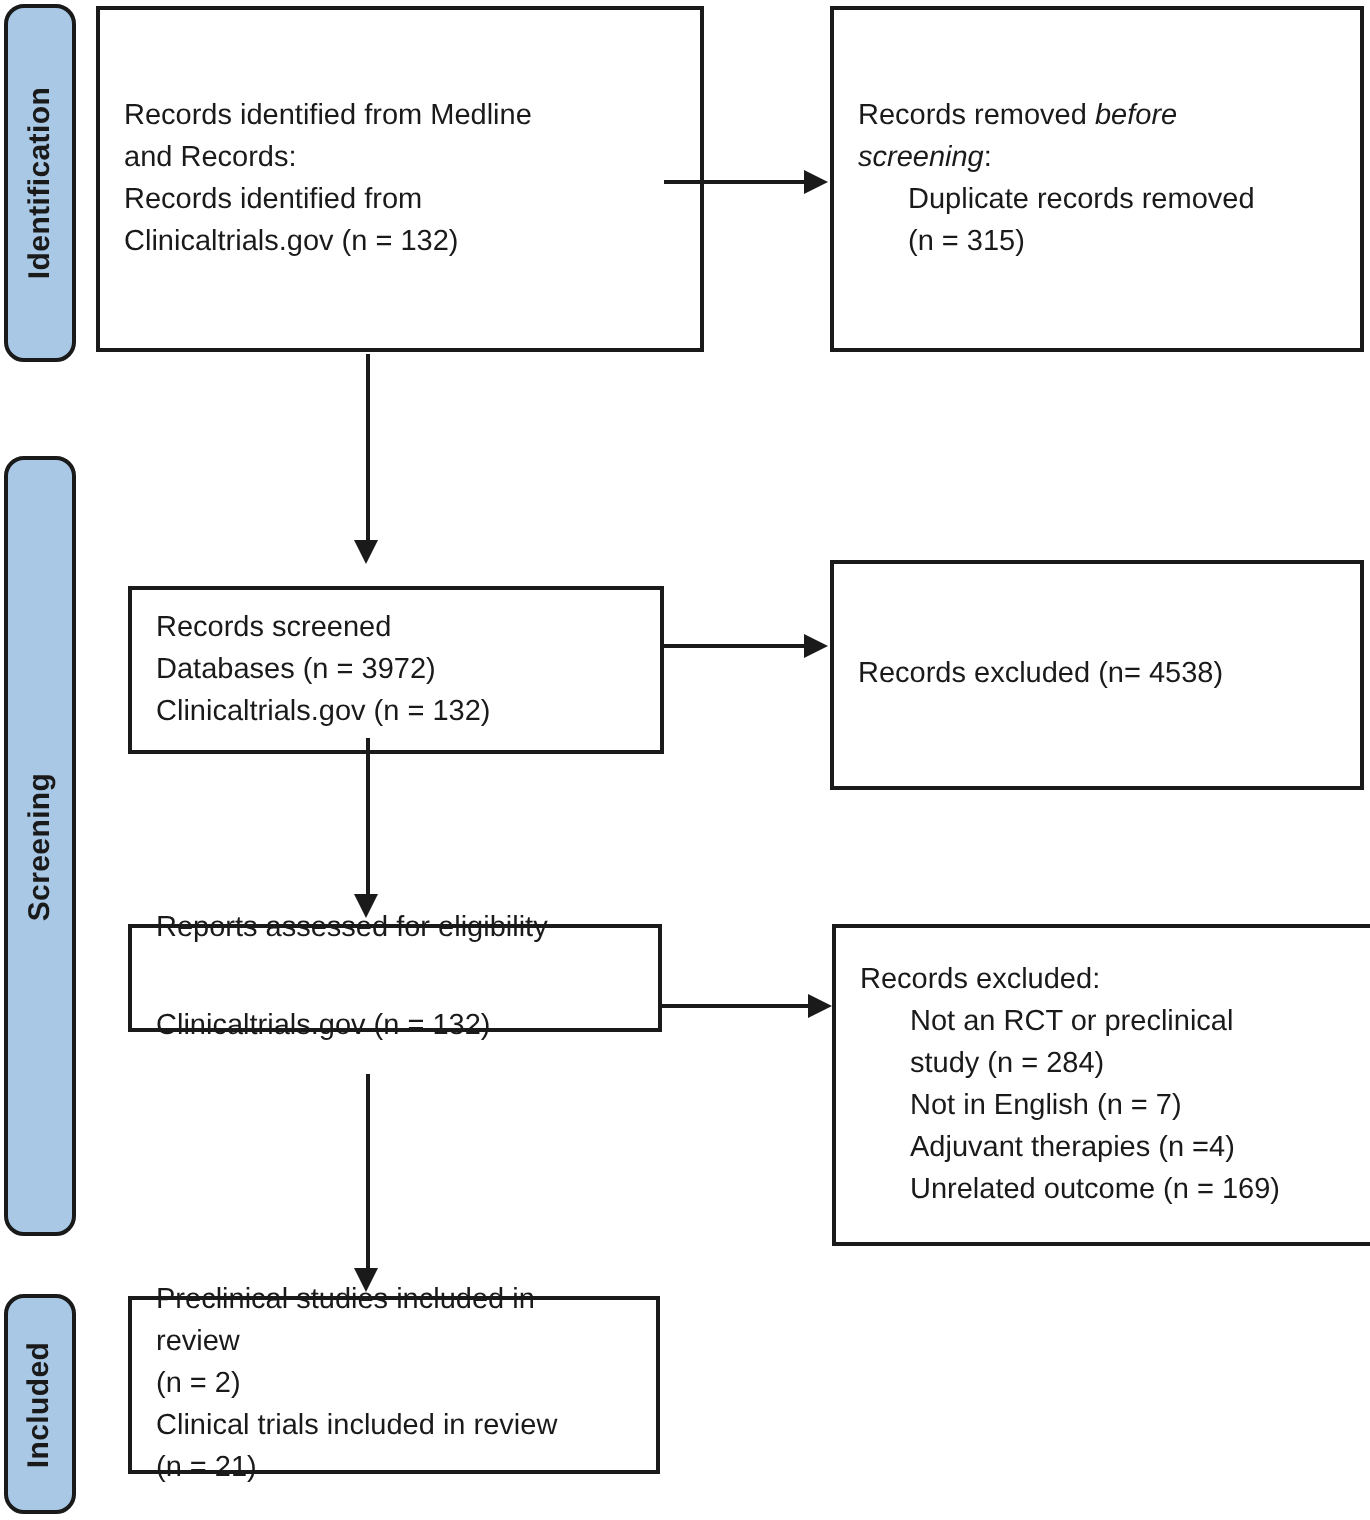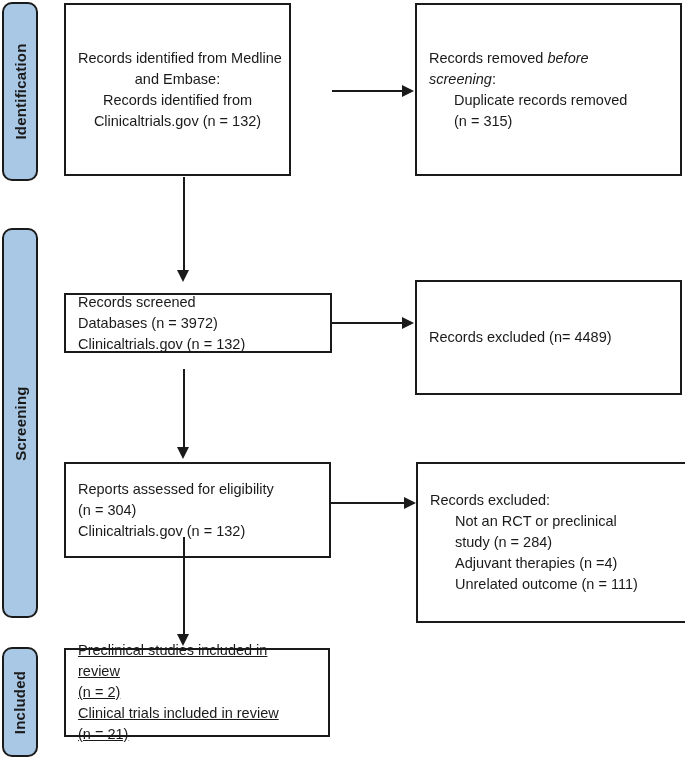--- a/index.html
+++ b/index.html
@@ -51,27 +51,27 @@
     flex-direction: column;
     justify-content: center;
     padding: 2px 12px;
     font-size: 14.5px;
     line-height: 21px;
   }
   .line { white-space: nowrap; }
   .line.indent { padding-left: 25px; }
   .line em { }
 
-  #box-identified            { left: 64px;  top: 3px;   width: 227px; height: 173px; text-align: center; }
+  #box-identified            { left: 48px;  top: 3px;   width: 304px; height: 173px; }
   #box-removed               { left: 415px; top: 3px;   width: 267px; height: 173px; }
-  #box-screened              { left: 64px;  top: 293px; width: 268px; height: 60px;  }
+  #box-screened              { left: 64px;  top: 293px; width: 268px; height: 84px;  }
   #box-excluded-screening    { left: 415px; top: 280px; width: 267px; height: 115px; }
-  #box-assessed              { left: 64px;  top: 462px; width: 267px; height: 96px;  }
+  #box-assessed              { left: 64px;  top: 462px; width: 267px; height: 54px; gap: 28px;  }
   #box-excluded-eligibility  { left: 416px; top: 462px; width: 284px; height: 161px; }
-  #box-included              { left: 64px;  top: 648px; width: 266px; height: 89px; text-decoration: underline; }
+  #box-included              { left: 64px;  top: 648px; width: 266px; height: 89px; }
 
   
   .shaft-v {
     position: absolute;
     width: 2px;
     background: var(--line-color, #1a1a1a);
   }
   .shaft-h {
     position: absolute;
     height: 2px;
@@ -114,54 +114,54 @@
   </div>
   <div class="stage" id="stage-screening">
     <span class="stage-label">Screening</span>
   </div>
   <div class="stage" id="stage-included">
     <span class="stage-label">Included</span>
   </div>
 
   <div class="box" id="box-identified">
     <div class="line">Records identified from Medline</div>
-    <div class="line">and Embase:</div>
+    <div class="line">and Records:</div>
     <div class="line">Records identified from</div>
     <div class="line">Clinicaltrials.gov (n = 132)</div>
   </div>
 
   <div class="box" id="box-removed">
     <div class="line"><span>Records removed </span><em>before</em></div>
     <div class="line"><em>screening</em><span>:</span></div>
     <div class="line indent">Duplicate records removed</div>
     <div class="line indent">(n = 315)</div>
   </div>
 
   <div class="box" id="box-screened">
     <div class="line">Records screened</div>
     <div class="line">Databases (n = 3972)</div>
     <div class="line">Clinicaltrials.gov (n = 132)</div>
   </div>
 
   <div class="box" id="box-excluded-screening">
-    <div class="line">Records excluded (n= 4489)</div>
+    <div class="line">Records excluded (n= 4538)</div>
   </div>
 
   <div class="box" id="box-assessed">
     <div class="line">Reports assessed for eligibility</div>
-    <div class="line">(n = 304)</div>
     <div class="line">Clinicaltrials.gov (n = 132)</div>
   </div>
 
   <div class="box" id="box-excluded-eligibility">
     <div class="line">Records excluded:</div>
     <div class="line indent">Not an RCT or preclinical</div>
     <div class="line indent">study (n = 284)</div>
+    <div class="line indent">Not in English (n = 7)</div>
     <div class="line indent">Adjuvant therapies (n =4)</div>
-    <div class="line indent">Unrelated outcome (n = 111)</div>
+    <div class="line indent">Unrelated outcome (n = 169)</div>
   </div>
 
   <div class="box" id="box-included">
     <div class="line">Preclinical studies included in</div>
     <div class="line">review</div>
     <div class="line">(n = 2)</div>
     <div class="line">Clinical trials included in review</div>
     <div class="line">(n = 21)</div>
   </div>
 

